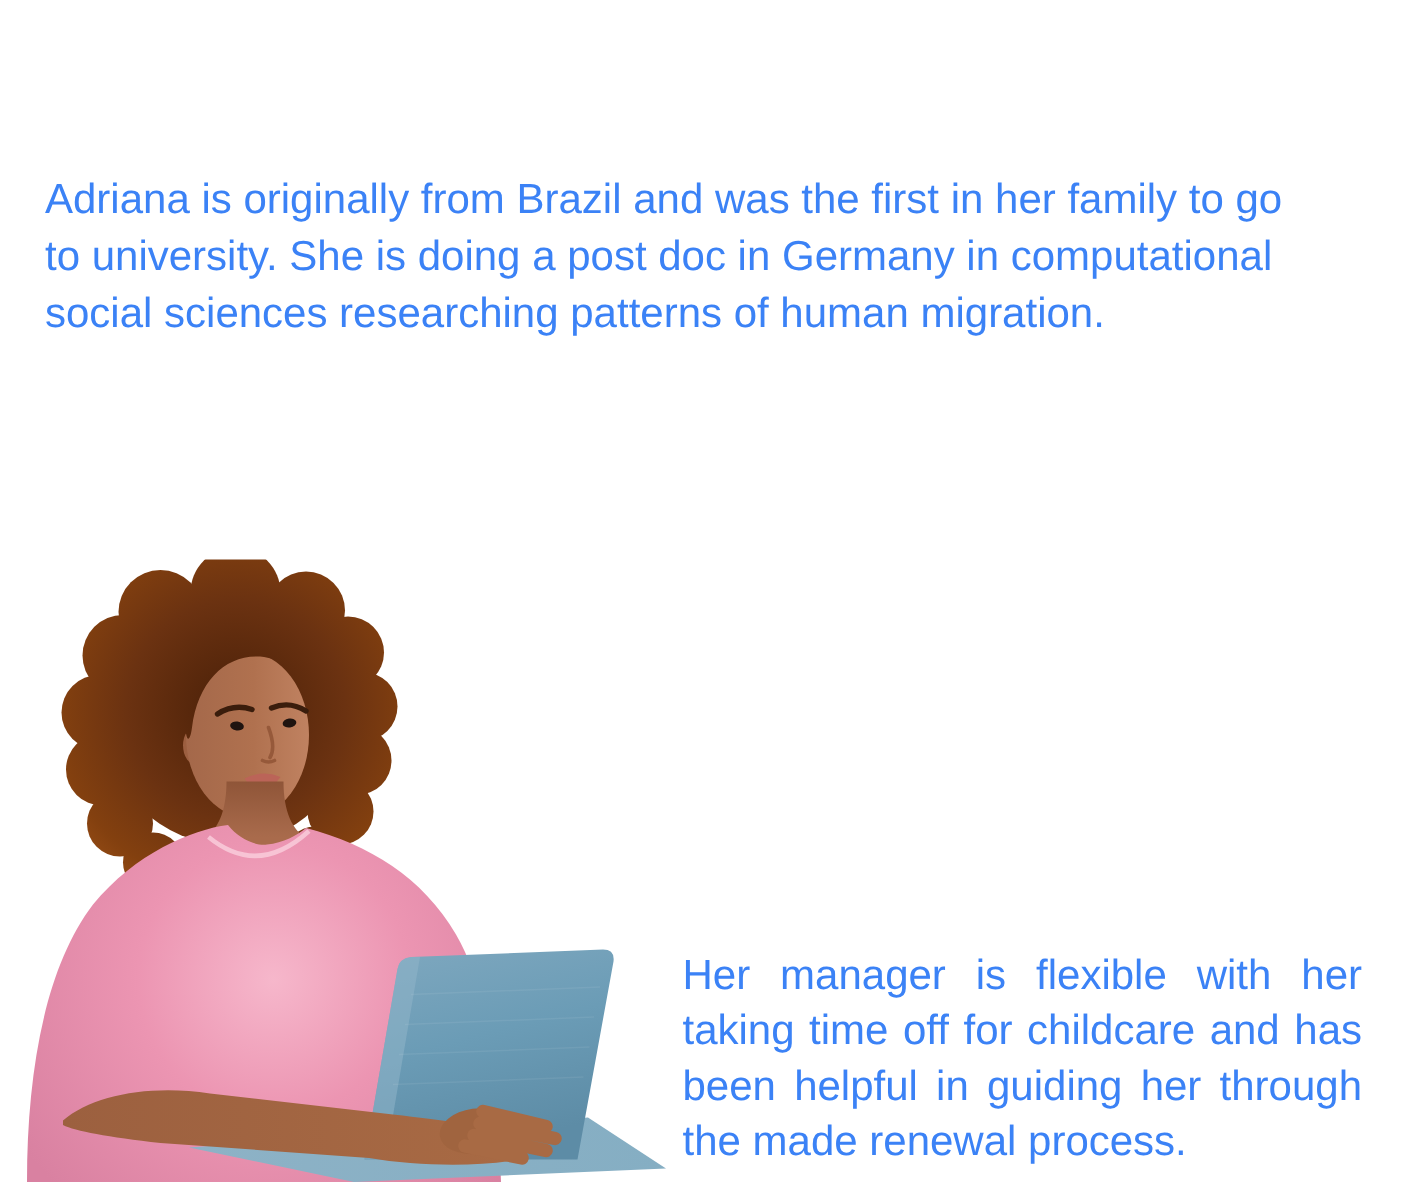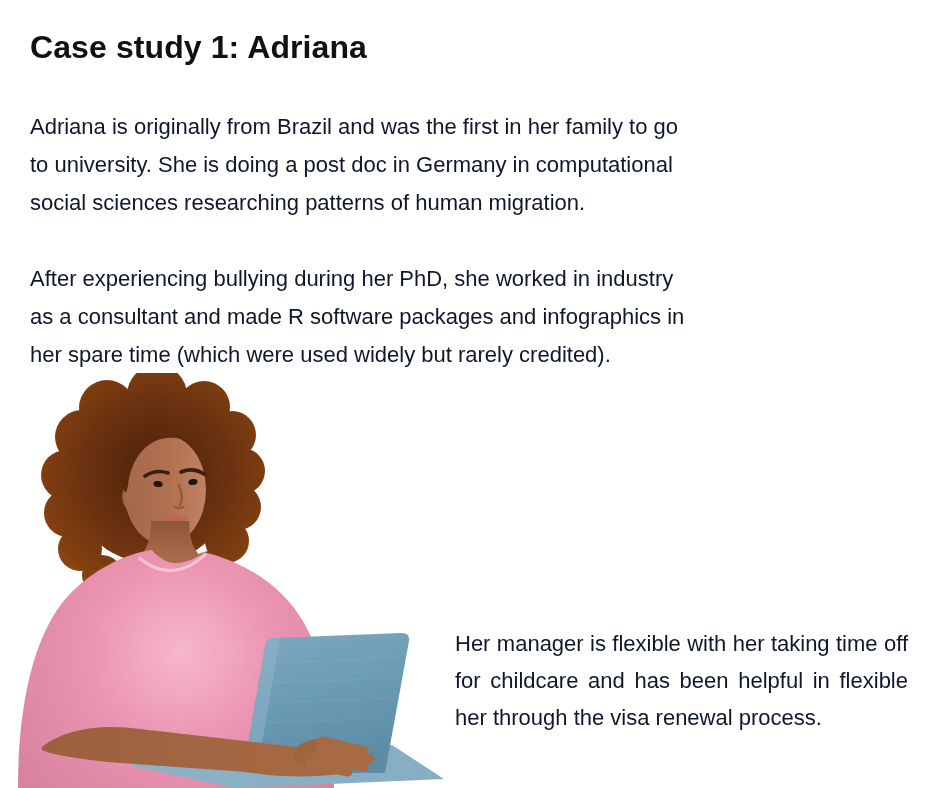--- a/index.html
+++ b/index.html
@@ -15,50 +15,46 @@
     position: absolute;
     left: 30px;
     top: 8px;
     font-size: 32px;
     font-weight: 700;
     color: #111111;
     letter-spacing: 0.1px;
   }
   .para {
     position: absolute;
-    color: #0f172a;
-    font-size: 22px;
+    color: #3b82f6;
+    font-size: 28px;
     line-height: 38px;
   }
   #p1 { left: 30px; top: 86px;  width: 900px; white-space: pre-line; }
   #p2 { left: 30px; top: 238px; width: 900px; white-space: pre-line; }
   #p3 { left: 293px; top: 378px; width: 617px; text-align: justify; line-height: 37.5px; }
   #p4 { left: 455px; top: 603px; width: 453px; text-align: justify; line-height: 37px; }
   #illustration {
     position: absolute;
     left: 12px;
     top: 373px;
     width: 450px;
     height: 415px;
   }
 </style>
 </head>
 <body>
 
 <div id="page">
 
-  <h1 class="title"><span>Case study 1: Adriana</span></h1>
 
   <p class="para" id="p1">Adriana is originally from Brazil and was the first in her family to go
 to university. She is doing a post doc in Germany in computational
 social sciences researching patterns of human migration.</p>
-  <p class="para" id="p2">After experiencing bullying during her PhD, she worked in industry
-as a consultant and made R software packages and infographics in
-her spare time (which were used widely but rarely credited).</p>
-  <p class="para" id="p4">Her manager is flexible with her taking time off for childcare and has been helpful in flexible her through the visa renewal process.</p>
+  <p class="para" id="p4">Her manager is flexible with her taking time off for childcare and has been helpful in guiding her through the made renewal process.</p>
 
   <svg id="illustration" viewBox="0 0 450 415" xmlns="http://www.w3.org/2000/svg" role="img" aria-label="Illustration of a woman with curly brown hair in a pink top typing on a blue laptop">
     <defs>
       <radialGradient id="hairG" gradientUnits="userSpaceOnUse" cx="145" cy="100" r="145">
         <stop offset="0" stop-color="#4a2008"></stop>
         <stop offset="0.5" stop-color="#6b3211"></stop>
         <stop offset="0.82" stop-color="#83400f"></stop>
         <stop offset="1" stop-color="#9a4f16"></stop>
       </radialGradient>
       <linearGradient id="faceG" x1="0" y1="0" x2="1" y2="0">

